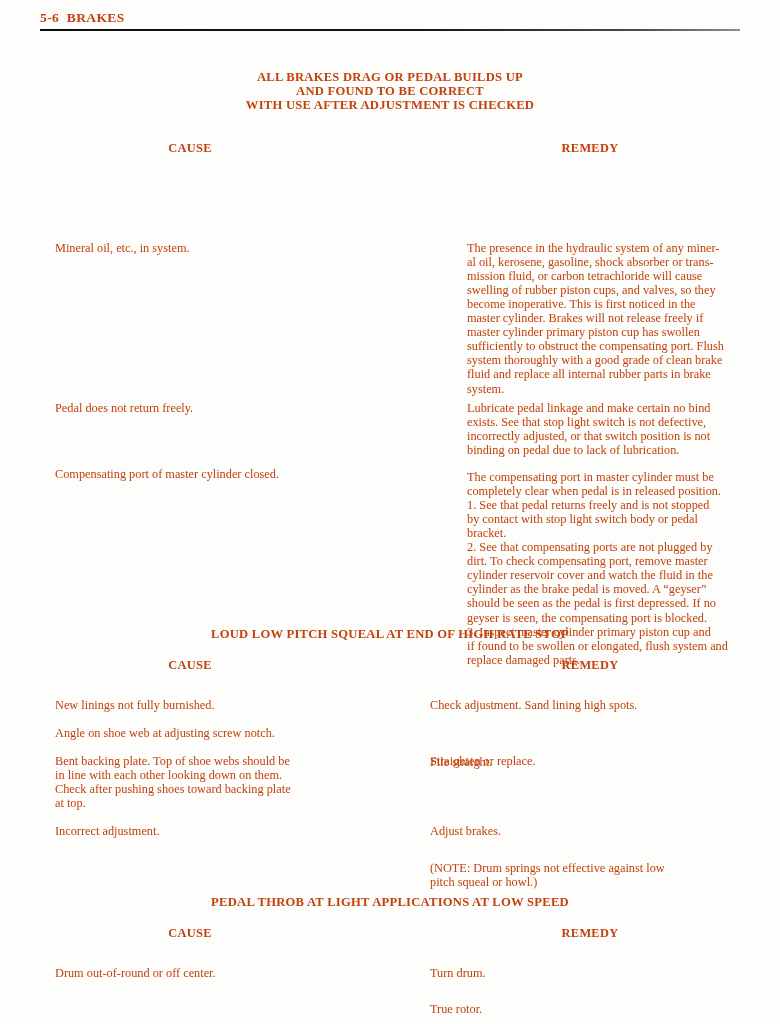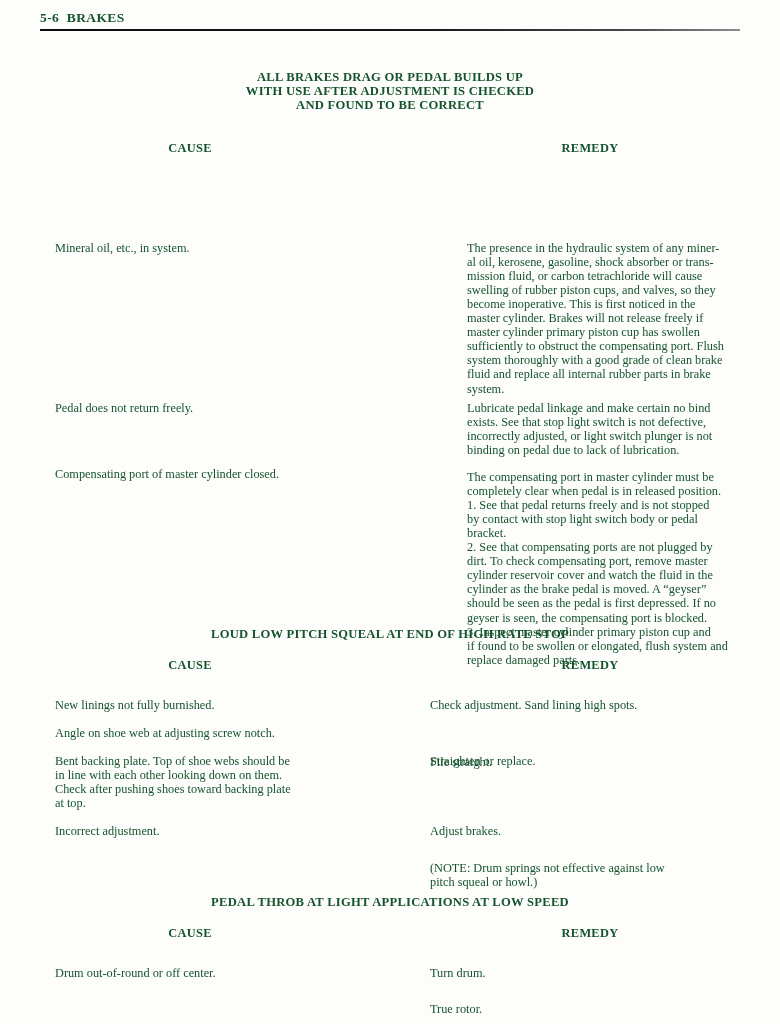--- a/index.html
+++ b/index.html
@@ -6,21 +6,21 @@
     margin: 0;
     padding: 0;
     background: #ffffff;
   }
   .page {
     position: relative;
     width: 780px;
     height: 1024px;
     background: #fdfdfb;
     font-family: "Liberation Serif", "DejaVu Serif", serif;
-    color: #14532d;
+    color: #c2410c;
     overflow: hidden;
   }
 
   
   .running-head {
     position: absolute;
     left: 40px;
     top: 10px;
     font-weight: bold;
     font-size: 13.5px;
@@ -84,22 +84,22 @@
 <div class="page">
 
   <div class="running-head">
     <span>5-6</span>&nbsp;&nbsp;<span>BRAKES</span>
   </div>
   <div class="head-rule"></div>
 
   <div class="section sec1" style="top:70px;">
     <div class="section-title">
       <span class="tline">ALL BRAKES DRAG OR PEDAL BUILDS UP</span>
+      <span class="tline">AND FOUND TO BE CORRECT</span>
       <span class="tline">WITH USE AFTER ADJUSTMENT IS CHECKED</span>
-      <span class="tline">AND FOUND TO BE CORRECT</span>
     </div>
 
     <div class="col-heads" style="margin-top:28px;">
       <span class="col-head cause">CAUSE</span>
       <span class="col-head remedy">REMEDY</span>
     </div>
 
     <div class="rows" style="height:440px;">
       <div class="row">
         <div class="cell cause" style="top:82px;">Mineral oil, etc., in system.</div>
@@ -112,21 +112,21 @@
 master cylinder primary piston cup has swollen
 sufficiently to obstruct the compensating port. Flush
 system thoroughly with a good grade of clean brake
 fluid and replace all internal rubber parts in brake
 system.</div>
       </div>
       <div class="row">
         <div class="cell cause" style="top:242px;">Pedal does not return freely.</div>
         <div class="cell remedy" style="top:242px;">Lubricate pedal linkage and make certain no bind
 exists. See that stop light switch is not defective,
-incorrectly adjusted, or light switch plunger is not
+incorrectly adjusted, or that switch position is not
 binding on pedal due to lack of lubrication.</div>
       </div>
       <div class="row">
         <div class="cell cause" style="top:308px;">Compensating port of master cylinder closed.</div>
         <div class="cell remedy" style="top:311px;">The compensating port in master cylinder must be
 completely clear when pedal is in released position.
 1.  See that pedal returns freely and is not stopped
 by contact with stop light switch body or pedal
 bracket.
 2.  See that compensating ports are not plugged by

